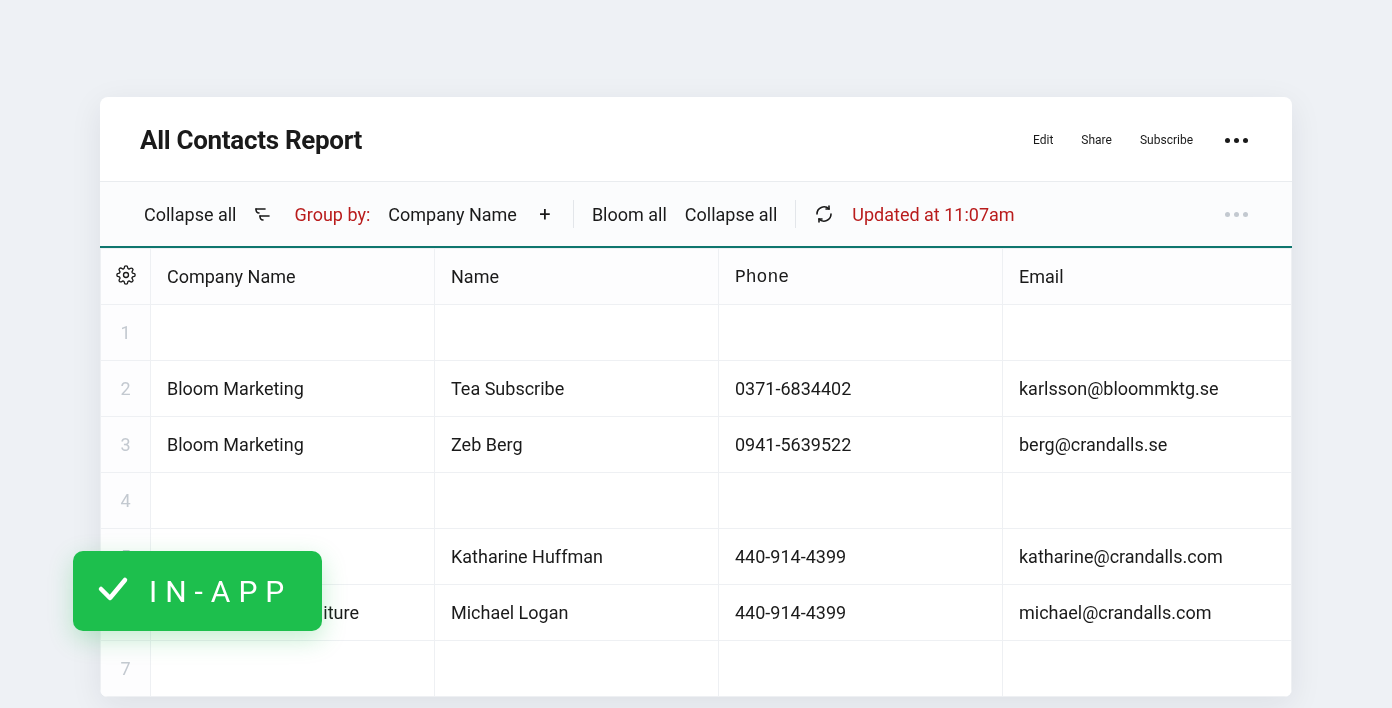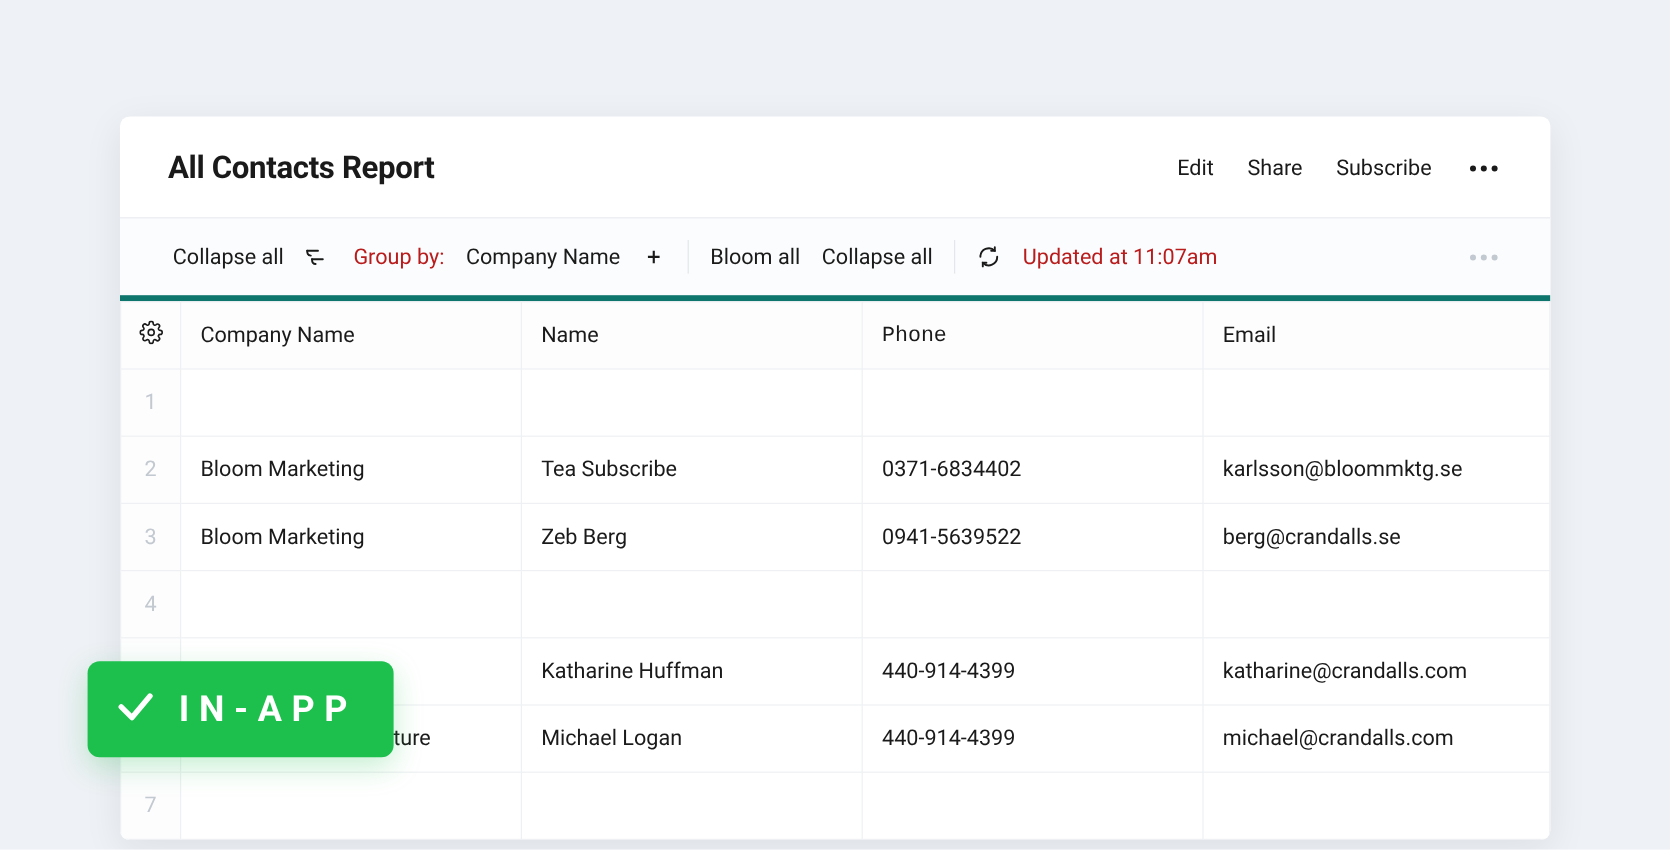--- a/index.html
+++ b/index.html
@@ -32,38 +32,38 @@
     font-weight: 700;
     color: #1a1a1a;
     letter-spacing: -0.3px;
   }
   .panel-actions {
     display: flex;
     align-items: center;
     gap: 28px;
   }
   .panel-actions .act {
-    font-size: 18px;
+    font-size: 12px;
     color: #1a1a1a;
     cursor: pointer;
   }
   .dots {
     display: flex;
     gap: 4px;
     padding: 4px;
   }
   .dots span {
     width: 5px; height: 5px; border-radius: 50%; background: #1a1a1a;
   }
   .toolbar {
     display: flex;
     align-items: center;
     padding: 18px 40px 18px 44px;
     border-top: 1px solid #e9ecef;
-    border-bottom: 5px solid #0f766e;
+    border-bottom: 2px solid #0f766e;
     background: #fbfcfd;
     gap: 18px;
     font-size: 18px;
     color: #1a1a1a;
   }
   .toolbar .muted { color: #b91c1c; }
   .toolbar .divider {
     width: 1px; height: 28px; background: #e3e6ea;
   }
   .toolbar .spacer { flex: 1; }
@@ -125,21 +125,21 @@
     color: #fff;
     border-radius: 10px;
     padding: 20px 30px 20px 22px;
     display: flex;
     align-items: center;
     gap: 18px;
     box-shadow: 0 8px 24px rgba(29,191,77,0.25);
   }
   .badge-text {
     font-size: 30px;
-    font-weight: 700;
+    font-weight: 400;
     letter-spacing: 8px;
   }
 </style>
 </head>
 <body>
 
 <div class="panel">
 
   <div class="panel-header">
     <div class="panel-title">All Contacts Report</div>

